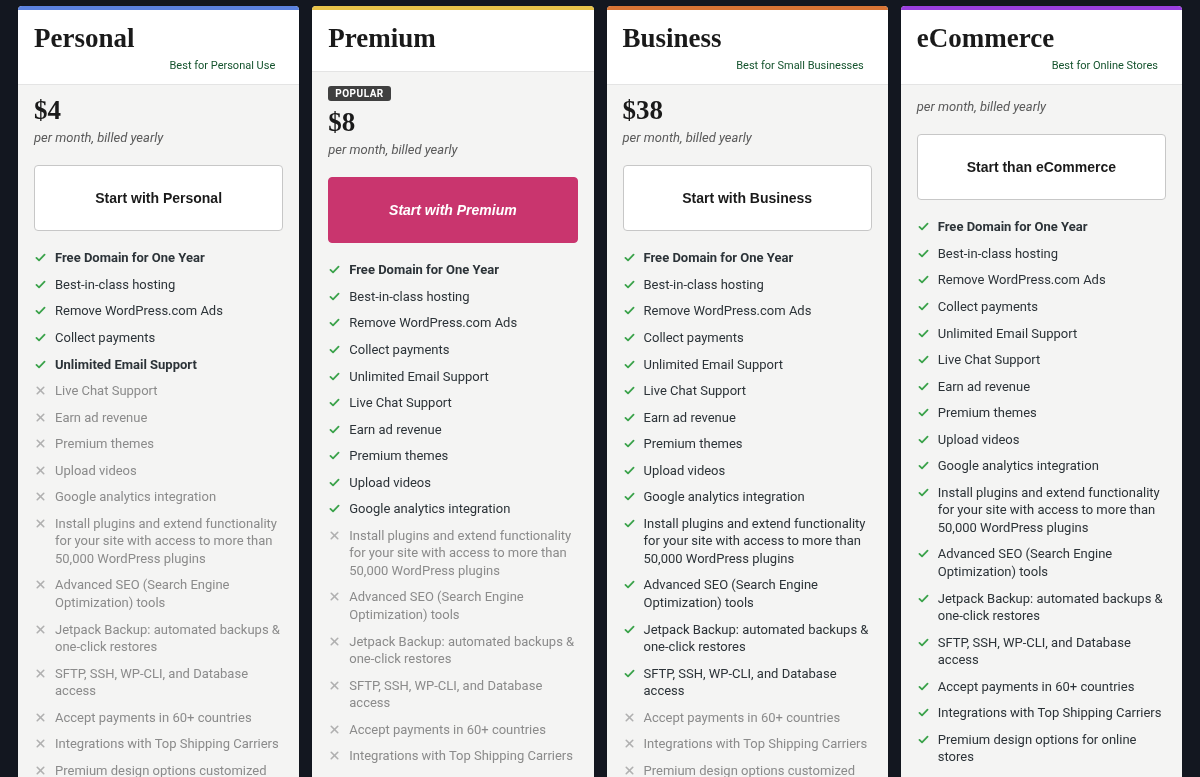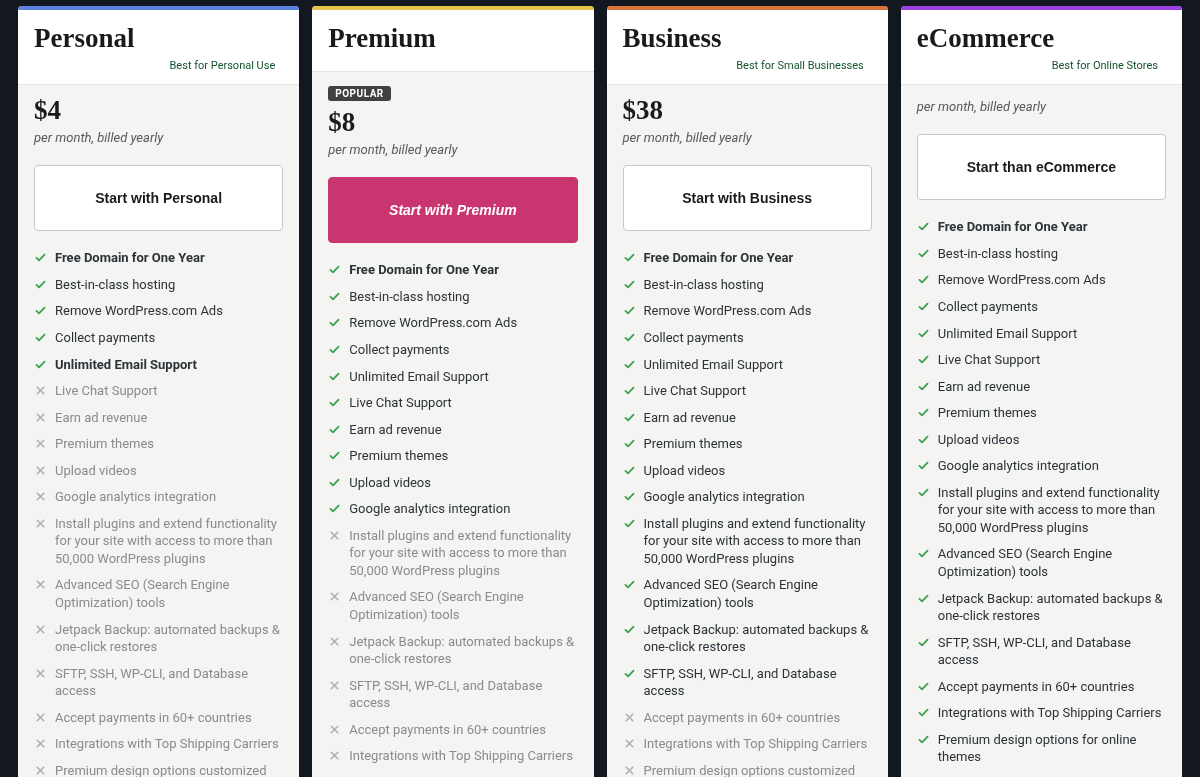--- a/index.html
+++ b/index.html
@@ -740,17 +740,17 @@
             </svg>
           </span>
           <span class="label">Integrations with Top Shipping Carriers</span>
         </li>
         <li class="feat inc">
           <span class="icon">
             <svg viewBox="0 0 16 16">
               <path class="check-stroke" d="M3 8.5 L6.2 11.5 L13 4.5"></path>
             </svg>
           </span>
-          <span class="label">Premium design options for online themes</span>
+          <span class="label">Premium design options for online stores</span>
         </li>
       </ul>
     </div>
   </div>
 
 </body></html>

